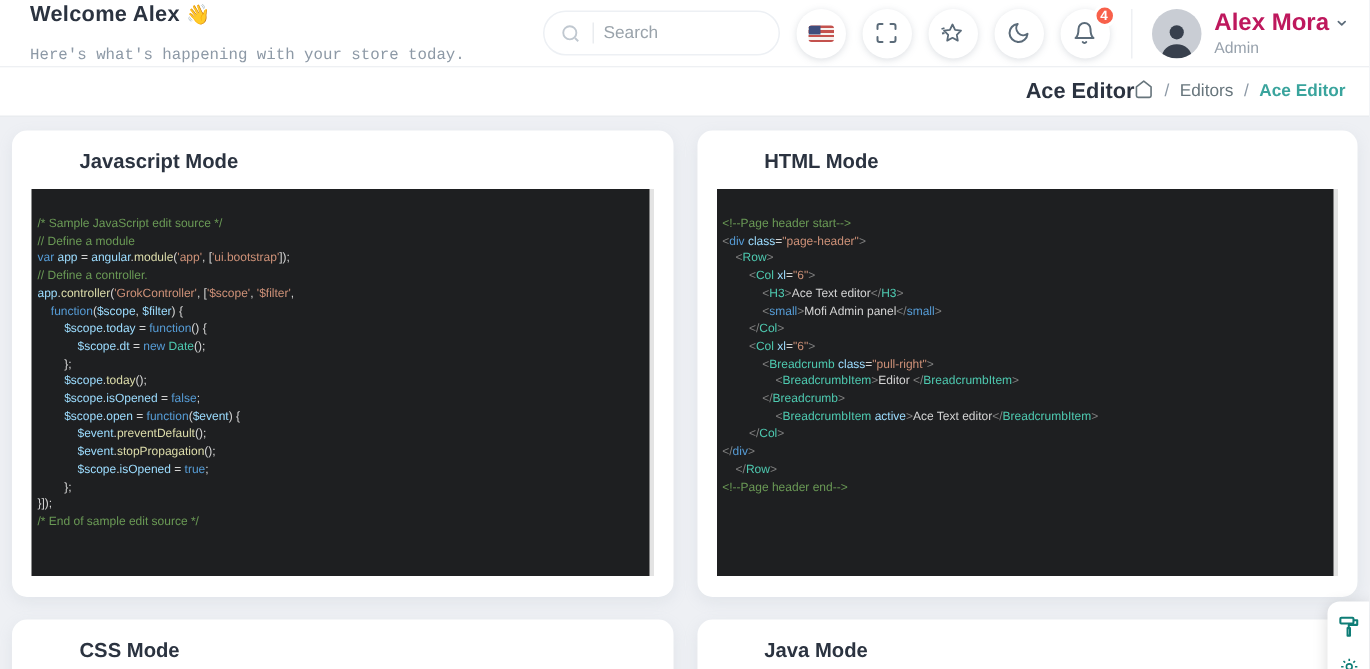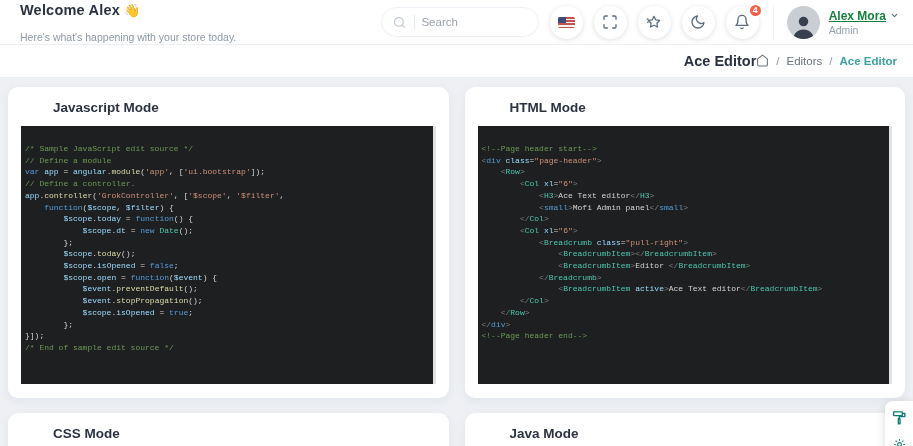--- a/index.html
+++ b/index.html
@@ -13,21 +13,21 @@
 
   
   .topbar{
     height:45px; background:#fff; border-bottom:1px solid #eef0f3;
     display:flex; align-items:center; justify-content:space-between;
     padding:0 14px 0 20px;
     gap:36px;
   }
   .welcome-title{ font-size:14.5px; font-weight:700; color:#2b3340; letter-spacing:.2px; }
   .welcome-title .emoji{ font-size:13px; }
-  .welcome-sub{ font-size:10.5px; color:#8d99a6; margin-top:13px; }
+  .welcome-sub{ font-size:10.5px; color:#8d99a6; margin-top:13px;font-family:Liberation Mono, monospace; }
 
   .topbar-right{ display:flex; align-items:center; }
   .searchbox{
     width:158px; height:30px; border:1px solid #edf0f4; border-radius:15px;
     display:flex; align-items:center; gap:7px; padding:0 10px; background:#fff;
   }
   .searchbox svg{ flex:0 0 auto; }
   .searchbox .vdiv{ width:1px; height:14px; background:#e9ecef; }
   .searchbox input{
     border:none; outline:none; width:100%; font-size:11.5px;
@@ -46,21 +46,21 @@
   .flag .canton{ position:absolute; left:0; top:0; width:8px; height:6px; background:#3e4d7c; }
   .badge{
     position:absolute; top:-3px; right:-4px; min-width:15px; height:15px; border-radius:50%;
     background:#f8604a; color:#fff; font-size:9px; font-weight:700;
     display:flex; align-items:center; justify-content:center; border:2px solid #fff;
   }
   .user{ display:flex; align-items:center; gap:9px; margin-left:14px; padding-left:13px;
     border-left:1px solid #eef0f3; cursor:pointer; }
   .avatar{ width:33px; height:33px; border-radius:50%; background:#c9cdd4; overflow:hidden;
     display:flex; align-items:flex-end; justify-content:center; }
-  .user-name{ font-size:12px; font-weight:700; color:#15803d; display:flex; align-items:center; gap:4px;text-decoration:underline; }
+  .user-name{ font-size:16px; font-weight:700; color:#be185d; display:flex; align-items:center; gap:4px; }
   .user-role{ font-size:10.5px; color:#97a1ac; margin-top:1px; }
 
   
   .pagebar{
     height:33px; background:#fff; border-bottom:1px solid #e9ecef;
     display:flex; align-items:center; justify-content:flex-end; padding:0 16px 0 20px;
   }
   .page-title{ font-size:14.5px; font-weight:700; color:#2b3340; }
   .breadcrumb{ display:flex; align-items:center; gap:7px; font-size:11.5px; color:#67757c; }
   .breadcrumb .sep{ color:#8d99a6; }
@@ -75,21 +75,21 @@
     background:#fff; border-radius:10px; box-shadow:0 3px 10px rgba(150,160,180,.14);
   }
   .card-title{ padding:13px 20px 11px; font-size:13.5px; font-weight:700; color:#2b3340;margin-left:25px; }
   .card.short{ min-height:140px; }
 
   .editor{
     margin:0 13px 14px; height:258px; background:#1e1f21; border-right:3px solid #e3e3e3;
     padding:17px 4px 0 4px; overflow:hidden; cursor:text;
   }
   .code-line{
-    font-family:Liberation Mono, monospace; font-size:8px; line-height:11.7px; white-space:pre;
+    font-family:Liberation Sans, sans-serif; font-size:8px; line-height:11.7px; white-space:pre;
   }
   .tok-c{ color:#6A9955; } 
   .tok-k{ color:#569CD6; } 
   .tok-v{ color:#9CDCFE; } 
   .tok-f{ color:#DCDCAA; } 
   .tok-s{ color:#CE9178; } 
   .tok-p{ color:#D4D4D4; } 
   .tok-t{ color:#4EC9B0; } 
   .tok-g{ color:#808080; } 
   .tok-w{ color:#D4D4D4; } 
@@ -226,27 +226,26 @@
     <div class="editor">
         <div class="code-line"><span class="tok-c">&lt;!--Page header start--&gt;</span></div>
         <div class="code-line"><span class="tok-g">&lt;</span><span class="tok-k">div </span><span class="tok-v">class</span><span class="tok-p">=</span><span class="tok-s">"page-header"</span><span class="tok-g">&gt;</span></div>
         <div class="code-line"><span class="tok-p">    </span><span class="tok-g">&lt;</span><span class="tok-t">Row</span><span class="tok-g">&gt;</span></div>
         <div class="code-line"><span class="tok-p">        </span><span class="tok-g">&lt;</span><span class="tok-t">Col </span><span class="tok-v">xl</span><span class="tok-p">=</span><span class="tok-s">"6"</span><span class="tok-g">&gt;</span></div>
         <div class="code-line"><span class="tok-p">            </span><span class="tok-g">&lt;</span><span class="tok-t">H3</span><span class="tok-g">&gt;</span><span class="tok-w">Ace Text editor</span><span class="tok-g">&lt;/</span><span class="tok-t">H3</span><span class="tok-g">&gt;</span></div>
         <div class="code-line"><span class="tok-p">            </span><span class="tok-g">&lt;</span><span class="tok-k">small</span><span class="tok-g">&gt;</span><span class="tok-w">Mofi Admin panel</span><span class="tok-g">&lt;/</span><span class="tok-k">small</span><span class="tok-g">&gt;</span></div>
         <div class="code-line"><span class="tok-p">        </span><span class="tok-g">&lt;/</span><span class="tok-t">Col</span><span class="tok-g">&gt;</span></div>
         <div class="code-line"><span class="tok-p">        </span><span class="tok-g">&lt;</span><span class="tok-t">Col </span><span class="tok-v">xl</span><span class="tok-p">=</span><span class="tok-s">"6"</span><span class="tok-g">&gt;</span></div>
         <div class="code-line"><span class="tok-p">            </span><span class="tok-g">&lt;</span><span class="tok-t">Breadcrumb </span><span class="tok-v">class</span><span class="tok-p">=</span><span class="tok-s">"pull-right"</span><span class="tok-g">&gt;</span></div>
-        <div class="code-line"><span class="tok-p">                </span><span class="tok-g">&lt;</span><span class="tok-t">BreadcrumbItem</span><span class="tok-g">&gt;&lt;/</span><span class="tok-t">BreadcrumbItem</span><span class="tok-g">&gt;</span></div>
         <div class="code-line"><span class="tok-p">                </span><span class="tok-g">&lt;</span><span class="tok-t">BreadcrumbItem</span><span class="tok-g">&gt;</span><span class="tok-w">Editor </span><span class="tok-g">&lt;/</span><span class="tok-t">BreadcrumbItem</span><span class="tok-g">&gt;</span></div>
         <div class="code-line"><span class="tok-p">            </span><span class="tok-g">&lt;/</span><span class="tok-t">Breadcrumb</span><span class="tok-g">&gt;</span></div>
         <div class="code-line"><span class="tok-p">                </span><span class="tok-g">&lt;</span><span class="tok-t">BreadcrumbItem </span><span class="tok-v">active</span><span class="tok-g">&gt;</span><span class="tok-w">Ace Text editor</span><span class="tok-g">&lt;/</span><span class="tok-t">BreadcrumbItem</span><span class="tok-g">&gt;</span></div>
         <div class="code-line"><span class="tok-p">        </span><span class="tok-g">&lt;/</span><span class="tok-t">Col</span><span class="tok-g">&gt;</span></div>
+        <div class="code-line"><span class="tok-g">&lt;/</span><span class="tok-k">div</span><span class="tok-g">&gt;</span></div>
         <div class="code-line"><span class="tok-p">    </span><span class="tok-g">&lt;/</span><span class="tok-t">Row</span><span class="tok-g">&gt;</span></div>
-        <div class="code-line"><span class="tok-g">&lt;/</span><span class="tok-k">div</span><span class="tok-g">&gt;</span></div>
         <div class="code-line"><span class="tok-c">&lt;!--Page header end--&gt;</span></div>
       </div>
   </div>
 
   <div class="card short">
     <div class="card-title">CSS Mode</div>
   </div>
 
   <div class="card short">
     <div class="card-title">Java Mode</div>

